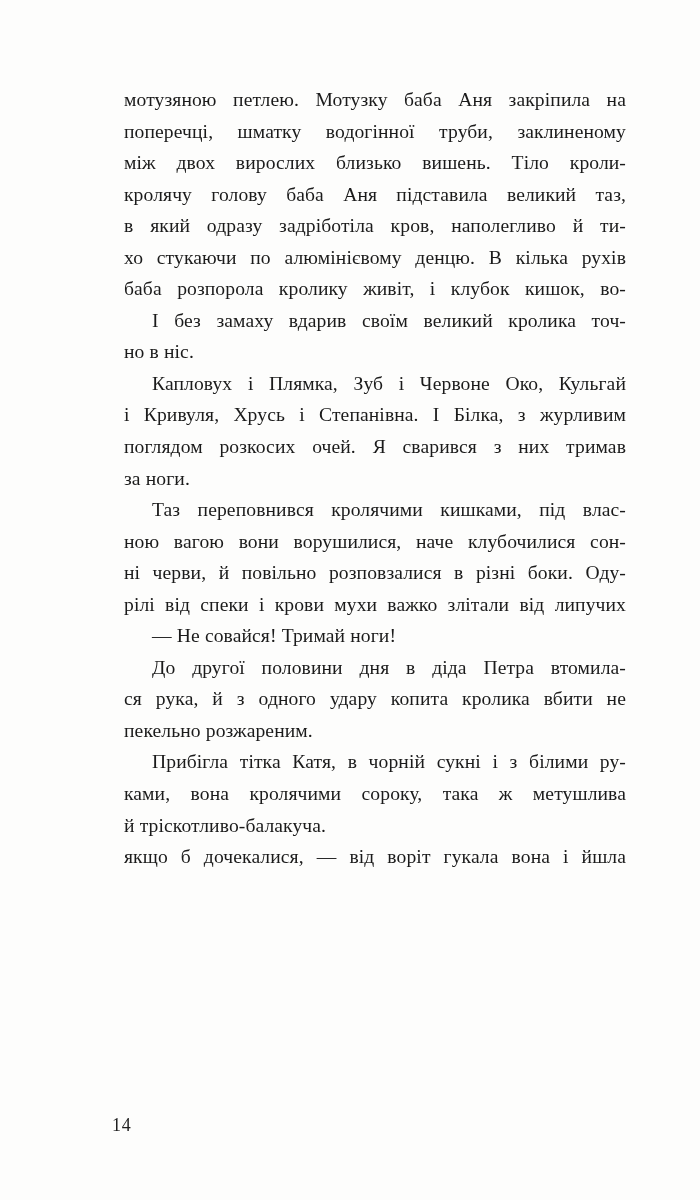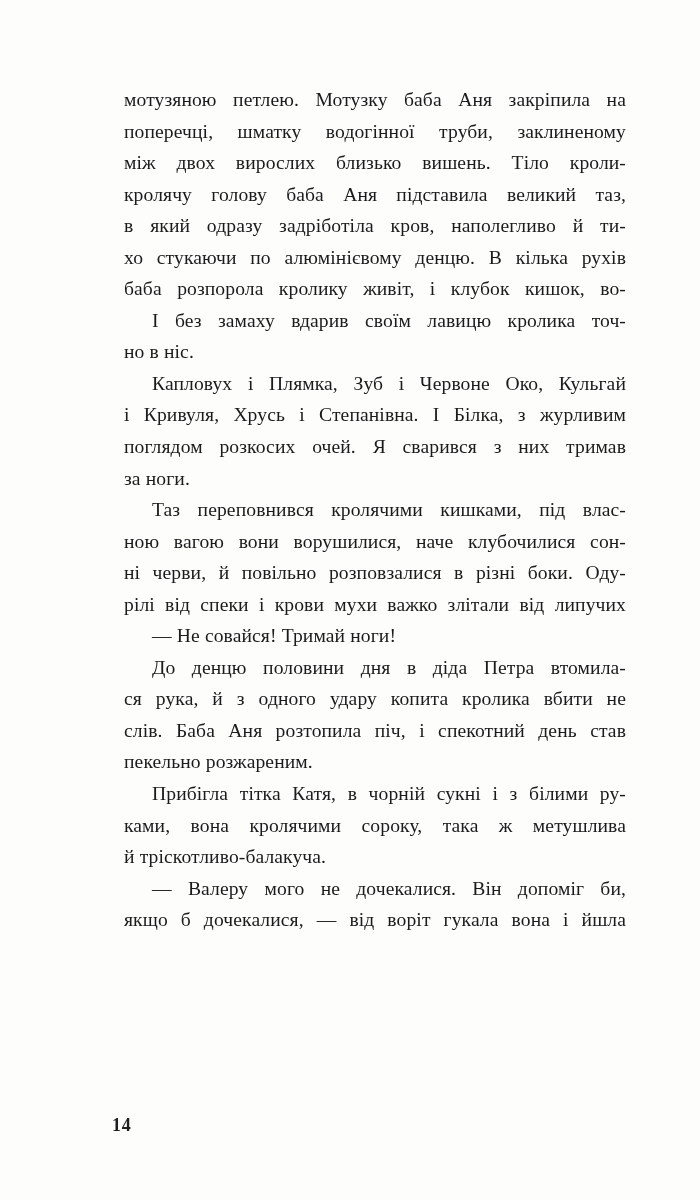--- a/index.html
+++ b/index.html
@@ -71,21 +71,20 @@
   .page-number {
     position: absolute;
     left: 112px;
     top: 1113px;
     font-size: 18px;
     line-height: 24px;
     color: #1f1f1f;
     font-family: "Liberation Serif", "DejaVu Serif", serif;
     font-variant-numeric: oldstyle-nums;
     letter-spacing: 0.04em;
-    font-weight: bold;
   }
 </style>
 </head>
 <body>
 
 <div class="page">
 
   <div class="text-block">
 
     <p class="para cont">
@@ -93,21 +92,21 @@
       <span class="line">поперечці, шматку водогінної труби, заклиненому</span>
       <span class="line">між двох вирослих близько вишень. Тіло кроли-</span>
       <span class="line">кролячу голову баба Аня підставила великий таз,</span>
       <span class="line">в який одразу задріботіла кров, наполегливо й ти-</span>
       <span class="line">хо стукаючи по алюмінієвому денцю. В кілька рухів</span>
       <span class="line">баба розпорола кролику живіт, і клубок кишок, во-</span>
     </p>
 
 
     <p class="para">
-      <span class="line indent">І без замаху вдарив своїм лавицю кролика точ-</span>
+      <span class="line indent">І без замаху вдарив своїм великий кролика точ-</span>
       <span class="line last">но в ніс.</span>
     </p>
 
     <p class="para">
       <span class="line indent">Капловух і Плямка, Зуб і Червоне Око, Кульгай</span>
       <span class="line">і Кривуля, Хрусь і Степанівна. І Білка, з журливим</span>
       <span class="line">поглядом розкосих очей. Я сварився з них тримав</span>
       <span class="line last">за ноги.</span>
     </p>
 
@@ -116,34 +115,32 @@
       <span class="line">ною вагою вони ворушилися, наче клубочилися сон-</span>
       <span class="line">ні черви, й повільно розповзалися в різні боки. Оду-</span>
       <span class="line">рілі від спеки і крови мухи важко злітали від липучих</span>
     </p>
 
     <p class="para">
       <span class="line last indent">— Не совайся! Тримай ноги!</span>
     </p>
 
     <p class="para">
-      <span class="line indent">До денцю половини дня в діда Петра втомила-</span>
+      <span class="line indent">До другої половини дня в діда Петра втомила-</span>
       <span class="line">ся рука, й з одного удару копита кролика вбити не</span>
-      <span class="line">слів. Баба Аня розтопила піч, і спекотний день став</span>
       <span class="line last">пекельно розжареним.</span>
     </p>
 
     <p class="para">
       <span class="line indent">Прибігла тітка Катя, в чорній сукні і з білими ру-</span>
       <span class="line">ками, вона кролячими сороку, така ж метушлива</span>
       <span class="line last">й тріскотливо-балакуча.</span>
     </p>
 
     <p class="para">
-      <span class="line indent">— Валеру мого не дочекалися. Він допоміг би,</span>
       <span class="line">якщо б дочекалися, — від воріт гукала вона і йшла</span>
     </p>
 
   </div>
 
   <div class="page-number">14</div>
 
 </div>
 
 </body></html>

